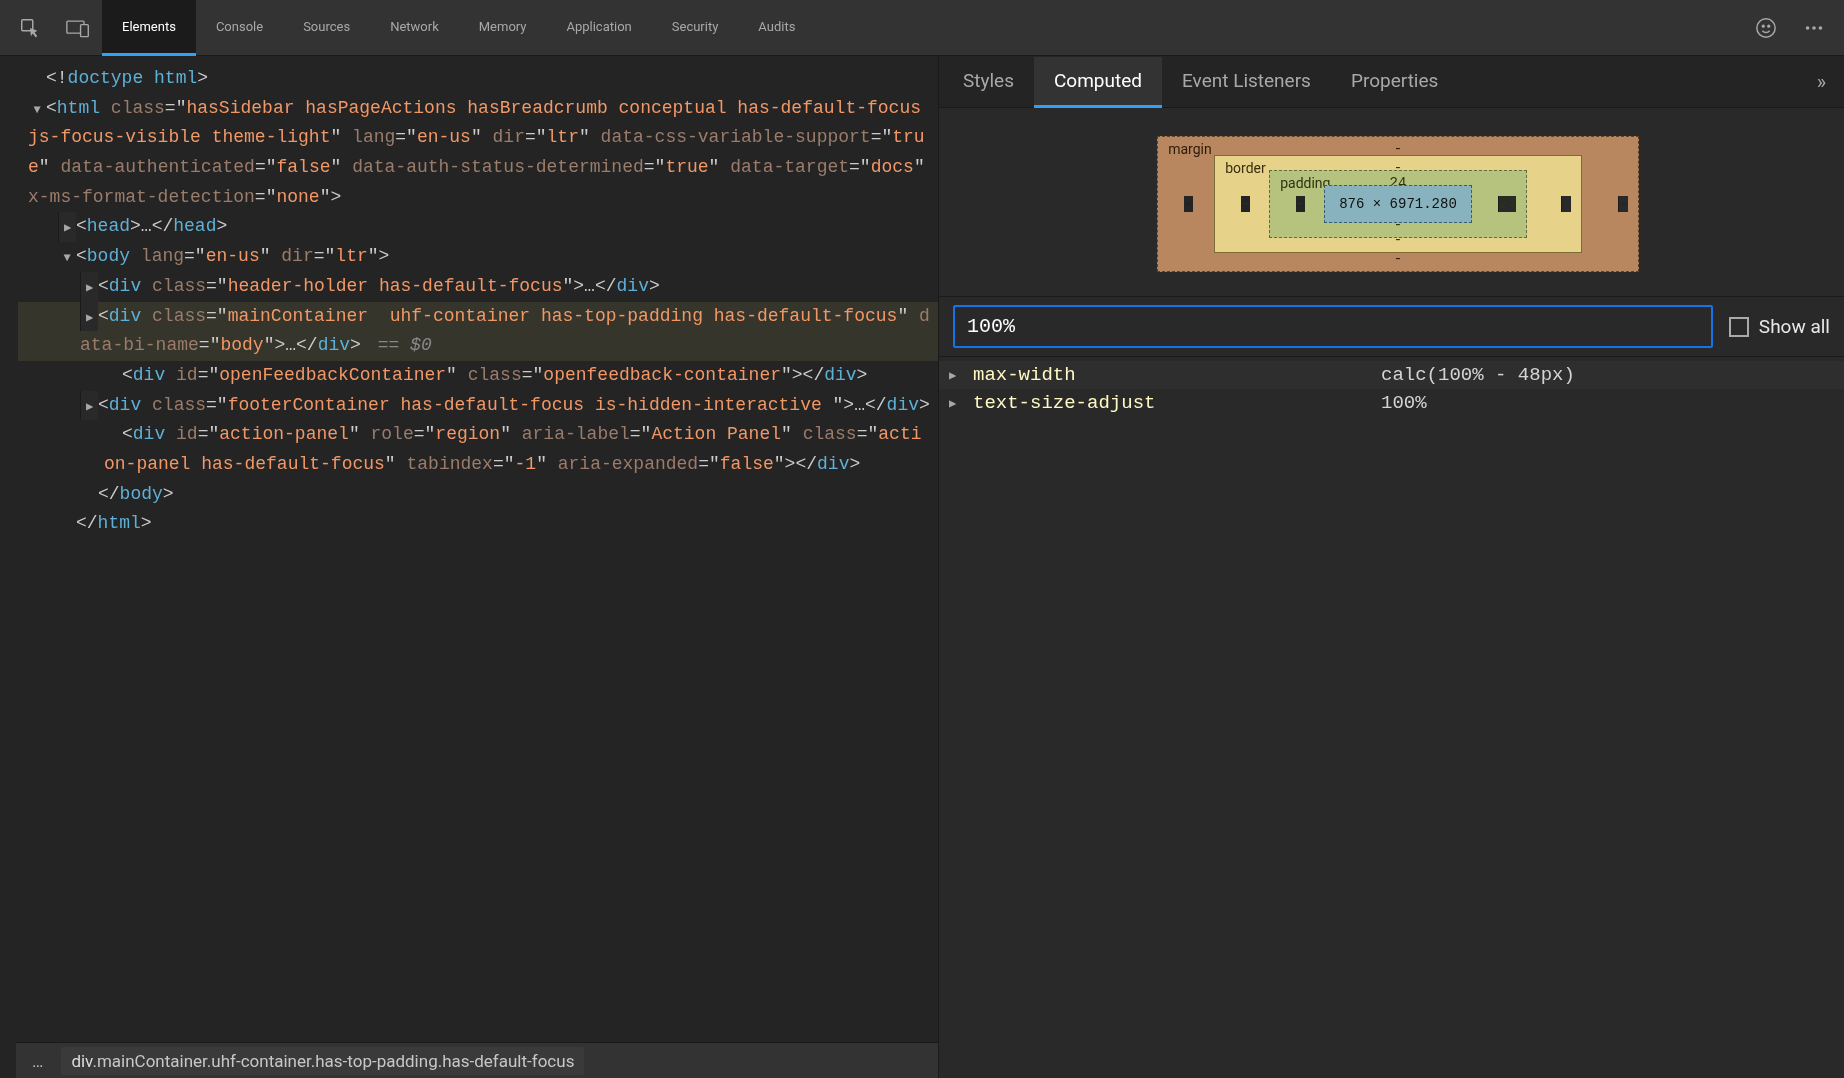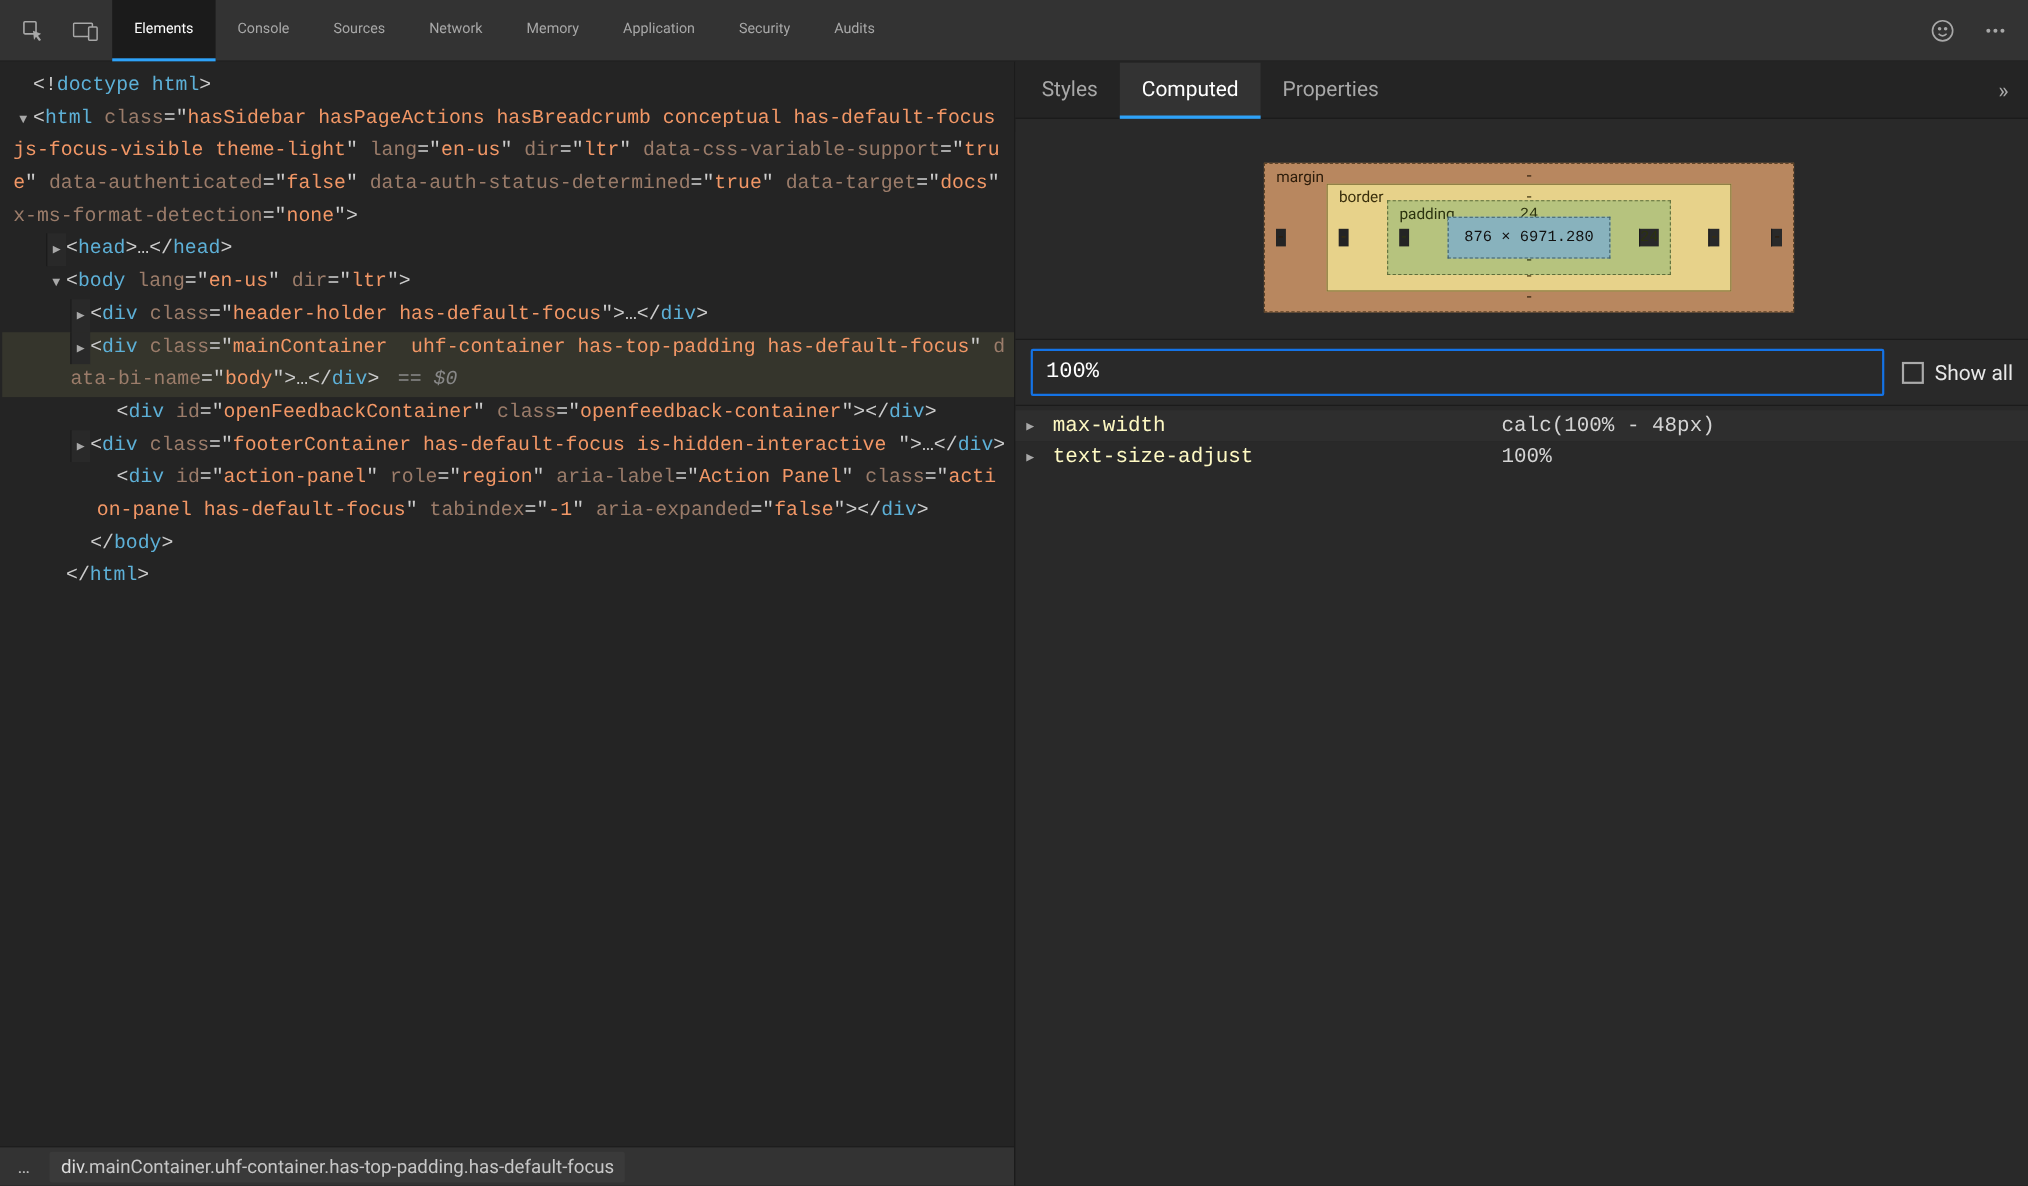--- a/index.html
+++ b/index.html
@@ -65,22 +65,22 @@
     border-bottom:3px solid var(--accent);
   }
   .toolbar-spacer { flex:1; }
   .toolbar .more-btn, .toolbar .smiley-btn {
     width:48px; height:56px; display:flex; align-items:center; justify-content:center;
     color: var(--fg-dim); cursor:pointer; font-size:22px;
   }
 
   
   .main { flex:1; display:flex; min-height:0; }
-  .left { flex: 0 0 50%; display:flex; flex-direction:column; background: var(--bg-main); min-width:0; }
-  .right { flex: 1; display:flex; flex-direction:column; background: var(--bg-panel); border-left:1px solid #1a1a1a; min-width:0;gap:12px; }
+  .left { flex: 0 0 50%; display:flex; flex-direction:column; background: var(--bg-main); min-width:0;margin-left:16px; }
+  .right { flex: 1; display:flex; flex-direction:column; background: var(--bg-panel); border-left:1px solid #1a1a1a; min-width:0; }
 
   
   .dom-tree {
     flex:1; overflow:auto; padding:8px 0 8px 2px;
     font-family: var(--mono); font-size:18px; line-height:1.65;
     white-space: pre-wrap; word-break: break-all;
   }
   .dom-line { padding:0 8px 0 0; position:relative; }
   .dom-line.selected { background: var(--bg-selected); }
   .caret {
@@ -236,20 +236,21 @@
         </span>
       </div>
     </div>
 
     <div class="right">
 
       <div class="subtab-bar" id="subtab-bar">
 
         <div class="subtab">Styles</div>
           <div class="subtab active">Computed</div>
+          <div class="subtab">Event Listeners</div>
           <div class="subtab">Properties</div>
           <div class="subtab-more">»</div>
       </div>
 
       <div class="computed-body">
 
         <div class="boxmodel-wrap">
           <div class="boxmodel">
             <div class="bm margin">
               <span class="bm-label">margin</span>

